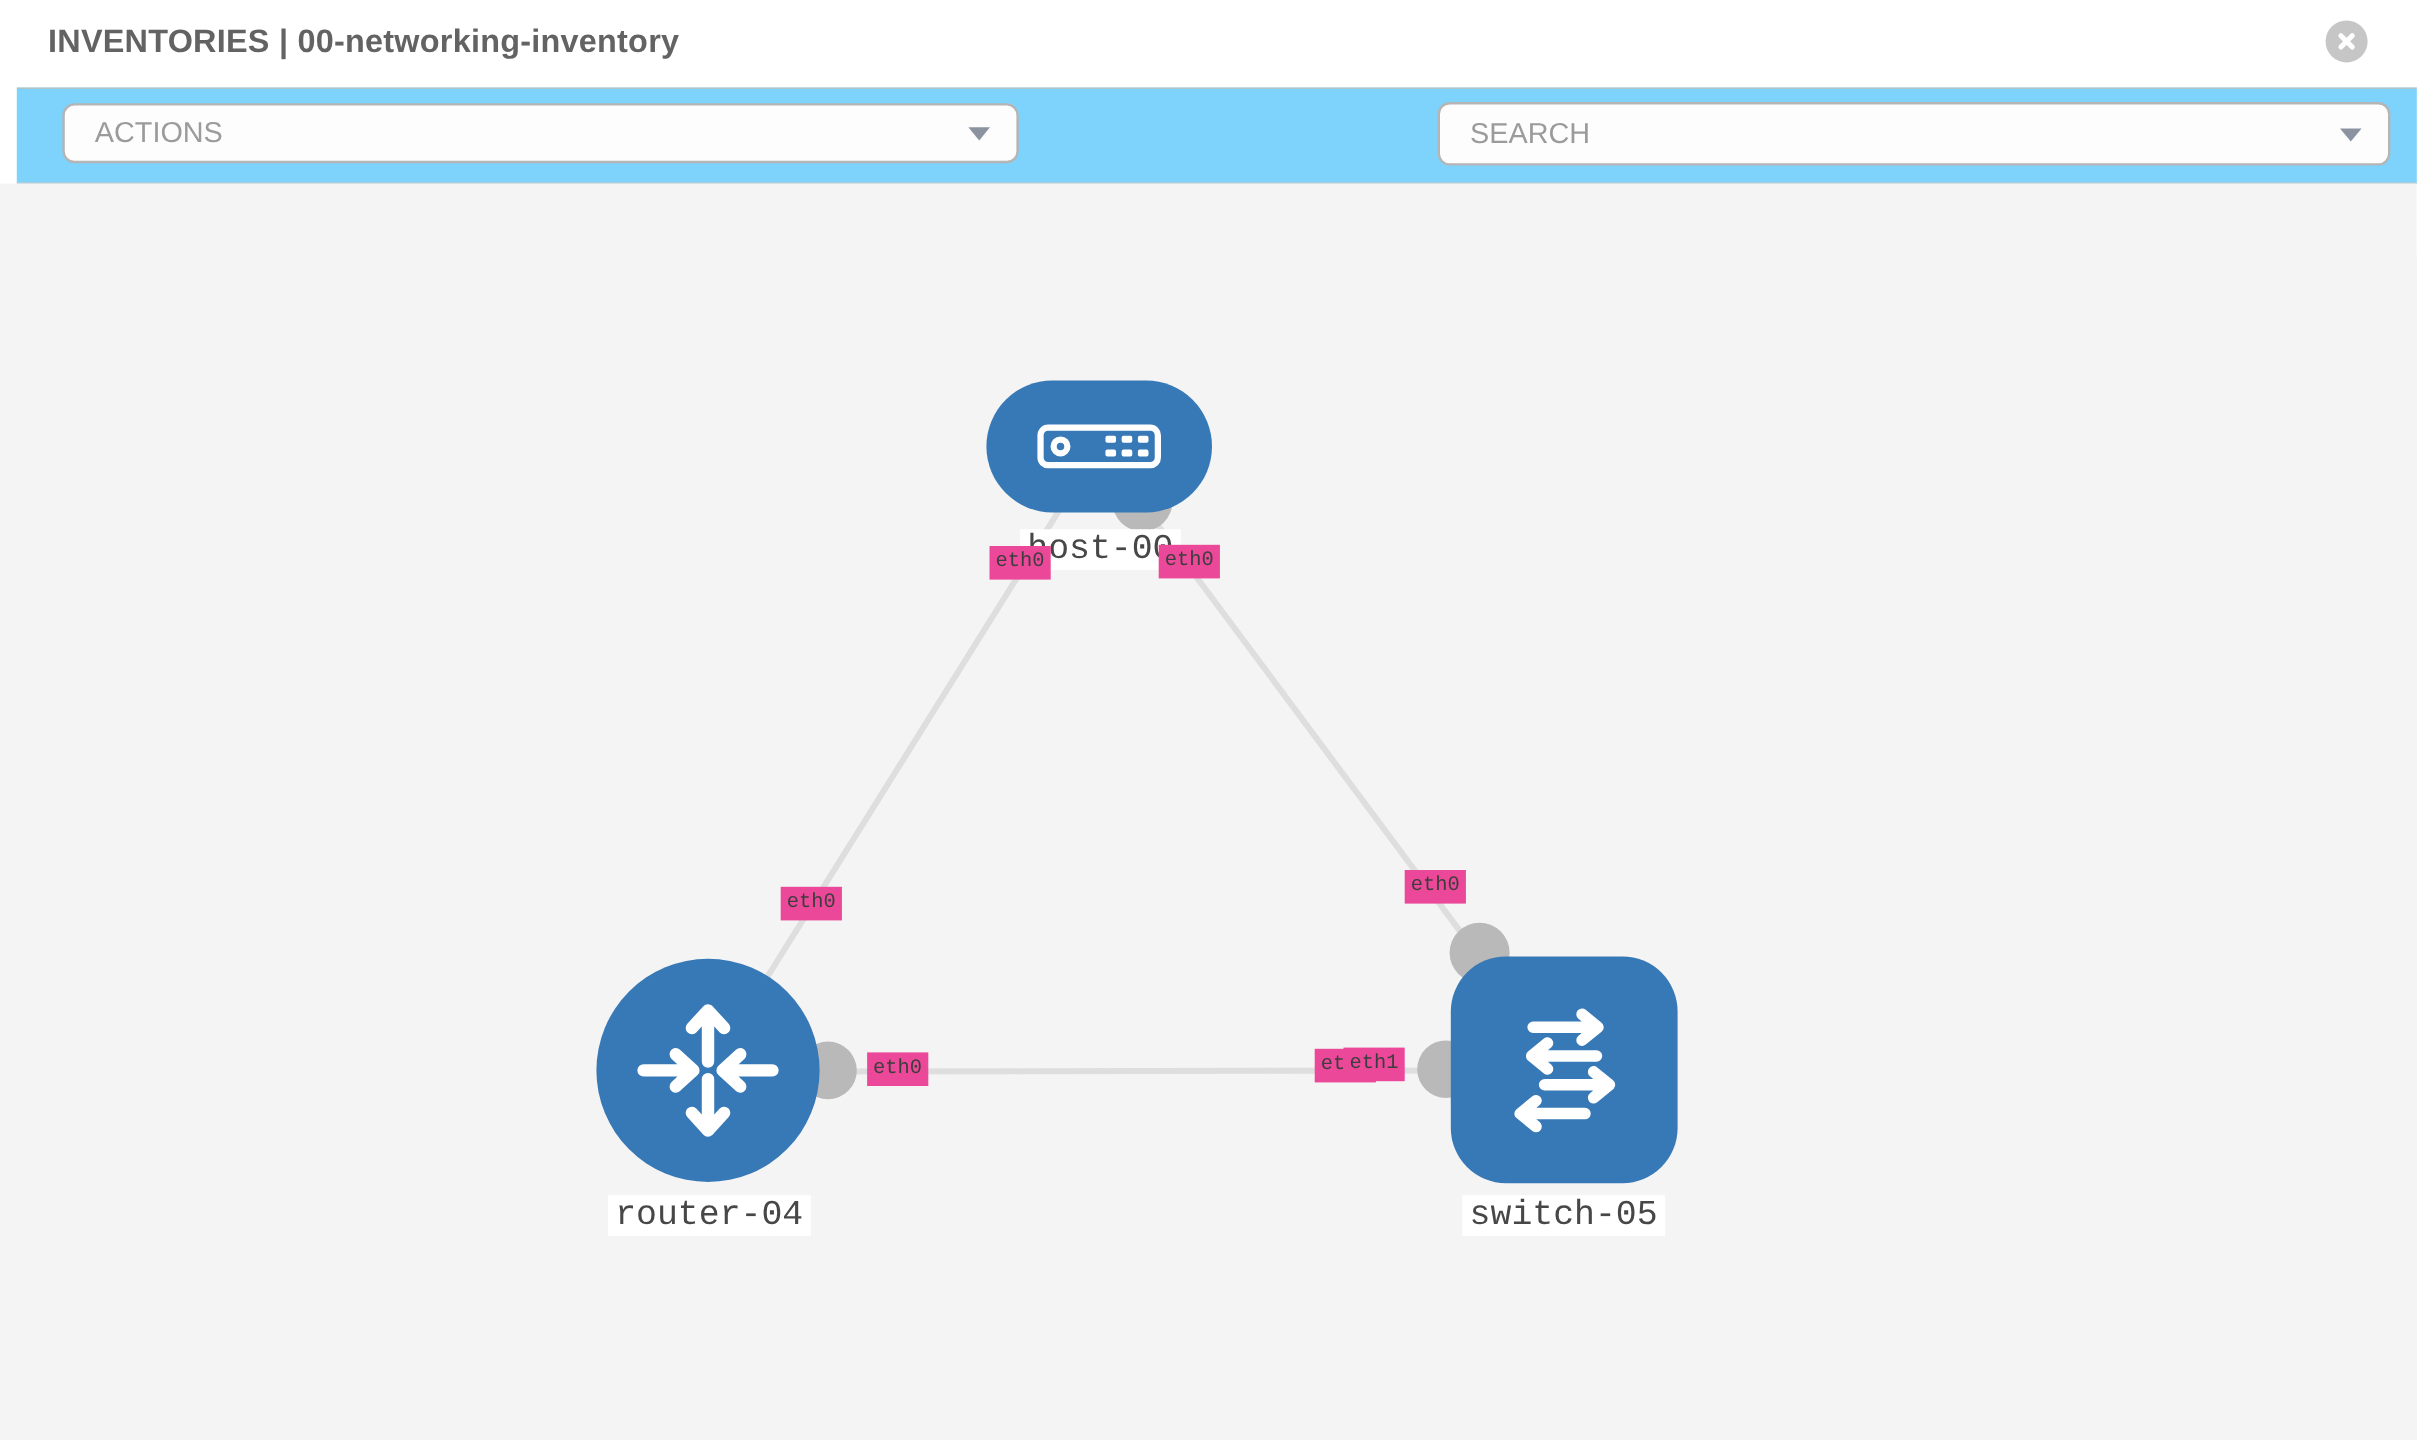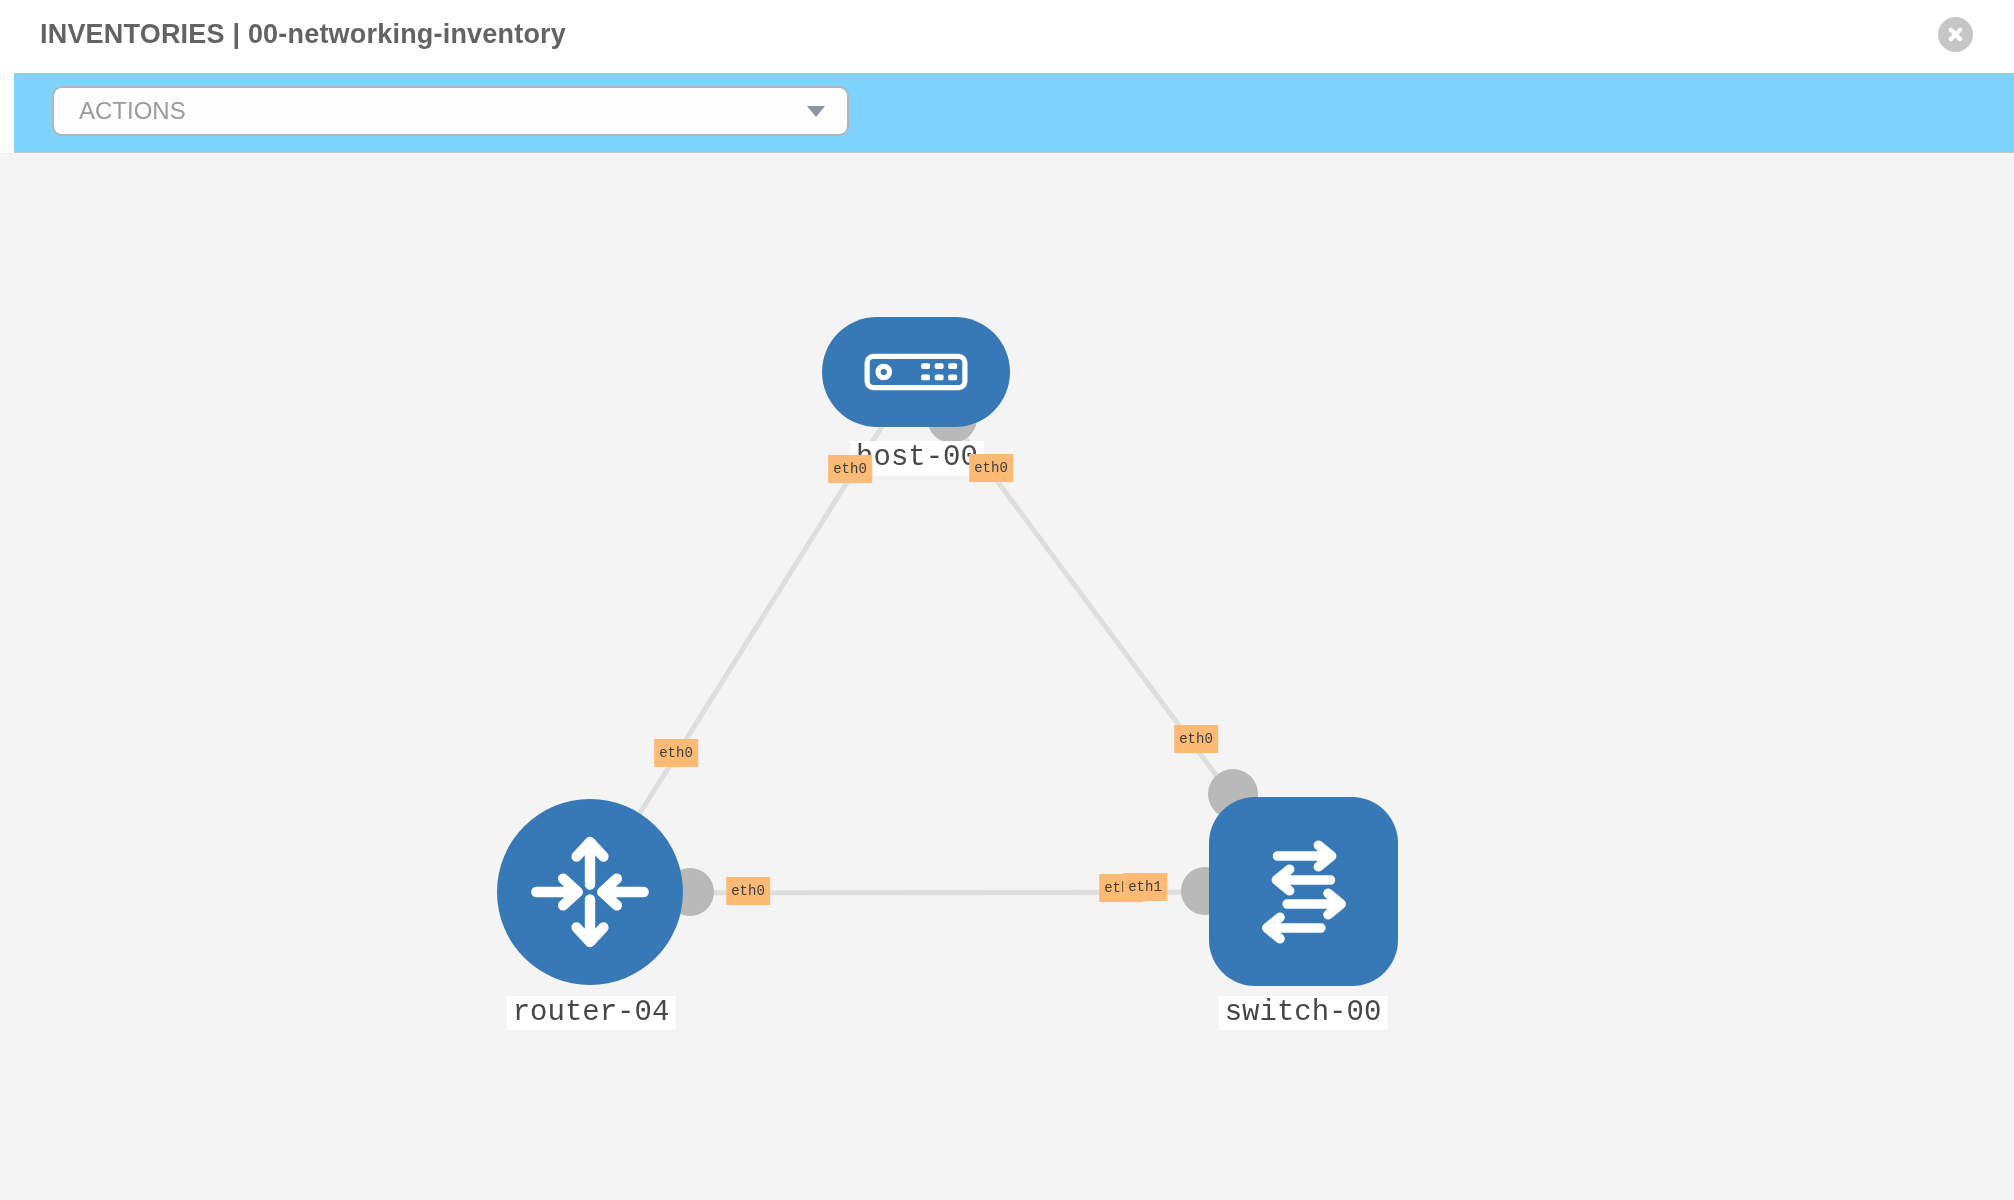--- a/index.html
+++ b/index.html
@@ -33,22 +33,22 @@
   .canvas { position:absolute; left:0; top:153px; width:2014px; height:1047px; background:#f4f4f4;font-family:Liberation Mono, monospace; }
   .edges { position:absolute; left:0; top:0; z-index:1; }
   .node { position:absolute; background:#3779b6; z-index:3;
           display:flex; align-items:center; justify-content:center; cursor:pointer; }
   #node-host   { left:822px;  top:164px; width:188px; height:110px; border-radius:55px; }
   #node-router { left:497px;  top:646px; width:186px; height:186px; border-radius:50%; }
   #node-switch { left:1209px; top:644px; width:189px; height:189px; border-radius:46px; }
 
   .node-label { position:absolute; transform:translateX(-50%); background:#ffffff; z-index:4;
                 color:#474747; font-size:29px; line-height:34px; padding:0 6px; white-space:nowrap; }
-  .iface-label { position:absolute; transform:translateX(-50%); background:#fdba74; z-index:4;
-                 color:#3d3d3d; font-size:14px; line-height:26px; padding:1px 5px; white-space:nowrap; }
+  .iface-label { position:absolute; transform:translateX(-50%); background:#ec4899; z-index:4;
+                 color:#3d3d3d; font-size:17px; line-height:26px; padding:1px 5px; white-space:nowrap; }
   #lbl-host   { left:917px;  top:288px; }
   #lbl-router { left:591px;  top:843px; }
   #lbl-switch { left:1303px; top:843px; }
   #if-host-l  { left:850px;  top:302px; }
   #if-host-r  { left:991px;  top:301px; }
   #if-mid-l   { left:676px;  top:586px; }
   #if-mid-r   { left:1196px; top:572px; }
   #if-rtr     { left:748px;  top:724px; }
   #if-sw-back { left:1121px; top:721px; z-index:4; }
   #if-sw-front{ left:1145px; top:720px; z-index:5; }
@@ -80,20 +80,24 @@
     </div>
 
     <div class="tool-ic" id="key-btn">
       <svg width="31" height="31" viewBox="0 0 512 512">
         <g transform="translate(512,0) scale(-1,1)">
           <path fill="#878d97" d="M512 176.001C512 273.203 433.202 352 336 352c-11.22 0-22.19-1.062-32.827-3.069l-24.012 27.014A23.999 23.999 0 0 1 261.223 384H224v40c0 13.255-10.745 24-24 24h-40v40c0 13.255-10.745 24-24 24H24c-13.255 0-24-10.745-24-24v-78.059c0-6.365 2.529-12.47 7.029-16.971l161.802-161.802C163.108 213.814 160 195.271 160 176 160 78.798 238.797.001 335.999 0 433.488-.001 512 78.511 512 176.001zM336 128c0 26.51 21.49 48 48 48s48-21.49 48-48-21.49-48-48-48-48 21.49-48 48z"></path>
         </g>
       </svg>
     </div>
 
+    <div class="select" id="search-box">
+      <span class="txt">SEARCH</span>
+      <span class="caret"></span>
+    </div>
   </div>
 
   <div class="canvas">
 
     <svg class="edges" width="2014" height="1047" viewBox="0 0 2014 1047">
       <line x1="916" y1="219" x2="590" y2="740" stroke="#dedede" stroke-width="5"></line>
       <line x1="916" y1="219" x2="1303" y2="739" stroke="#dedede" stroke-width="5"></line>
       <line x1="590" y1="740" x2="1303" y2="739" stroke="#dedede" stroke-width="5"></line>
       <circle cx="952" cy="265" r="25" fill="#b9b9b9"></circle>
       <circle cx="690" cy="739" r="24" fill="#b9b9b9"></circle>
@@ -131,21 +135,21 @@
           <path d="M28 20 L70 20 M62 11 L73 20 L62 29"></path>
           <path d="M72 40 L30 40 M38 31 L27 40 L38 49"></path>
           <path d="M36 60 L78 60 M70 51 L81 60 L70 69"></path>
           <path d="M64 80 L22 80 M30 71 L19 80 L30 89"></path>
         </g>
       </svg>
     </div>
 
     <div class="node-label" id="lbl-host">host-00</div>
     <div class="node-label" id="lbl-router">router-04</div>
-    <div class="node-label" id="lbl-switch">switch-00</div>
+    <div class="node-label" id="lbl-switch">switch-05</div>
 
     <div class="iface-label" id="if-host-l">eth0</div>
     <div class="iface-label" id="if-host-r">eth0</div>
     <div class="iface-label" id="if-mid-l">eth0</div>
     <div class="iface-label" id="if-mid-r">eth0</div>
     <div class="iface-label" id="if-rtr">eth0</div>
     <div class="iface-label" id="if-sw-back">eth0</div>
     <div class="iface-label" id="if-sw-front">eth1</div>
 
   </div>

